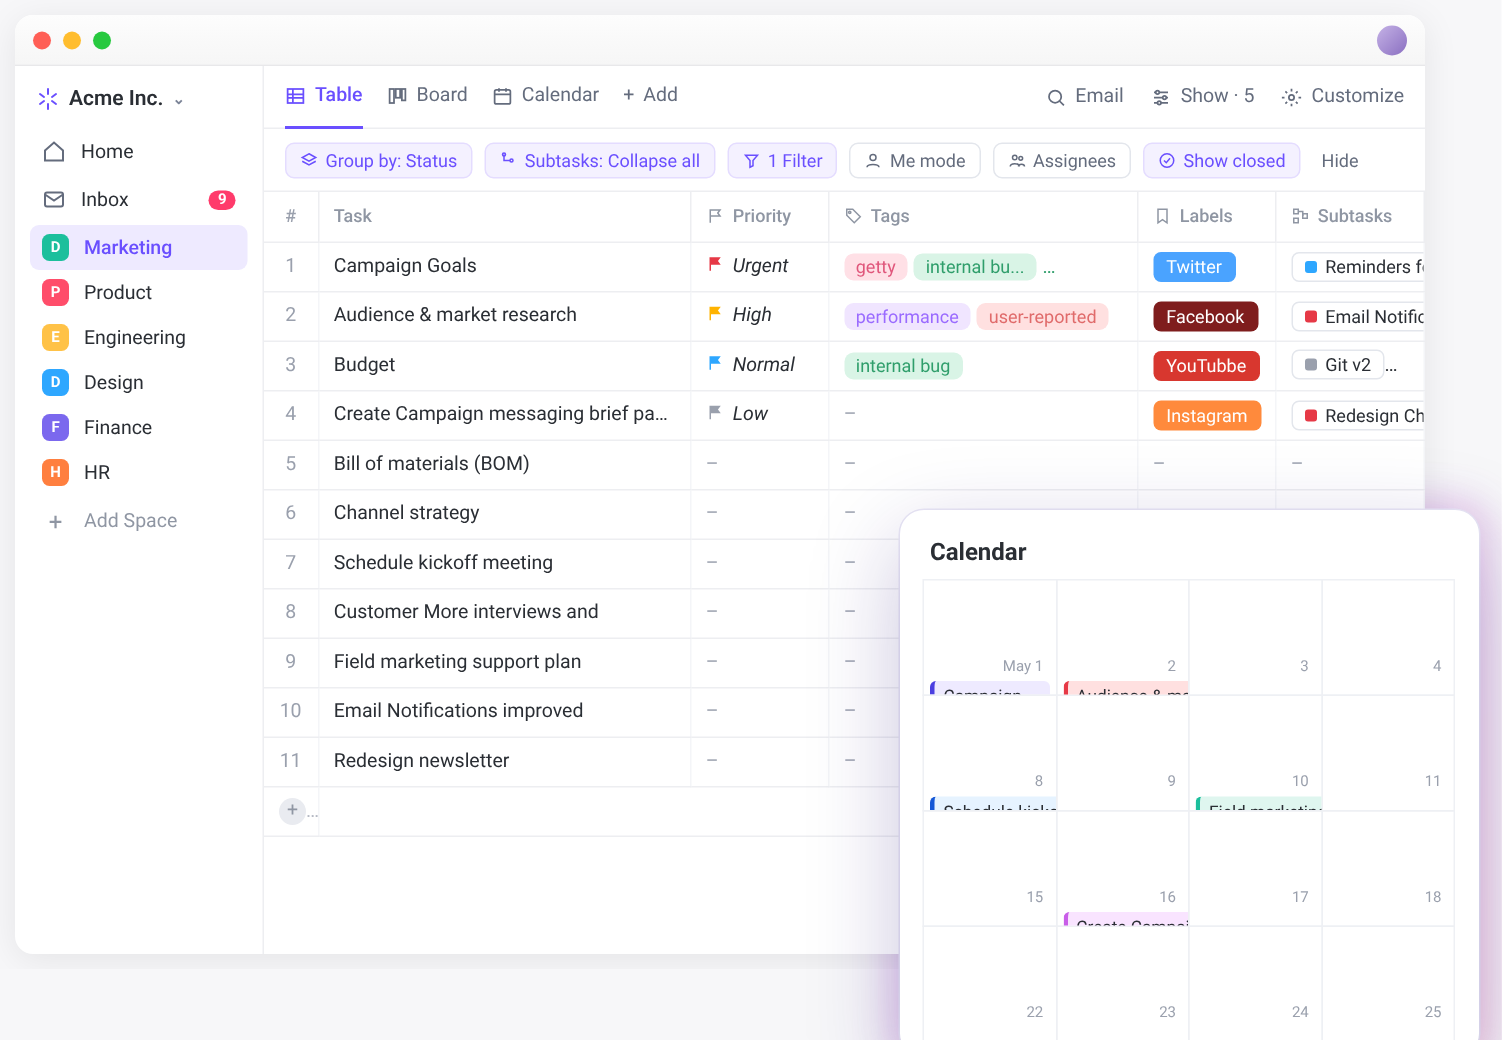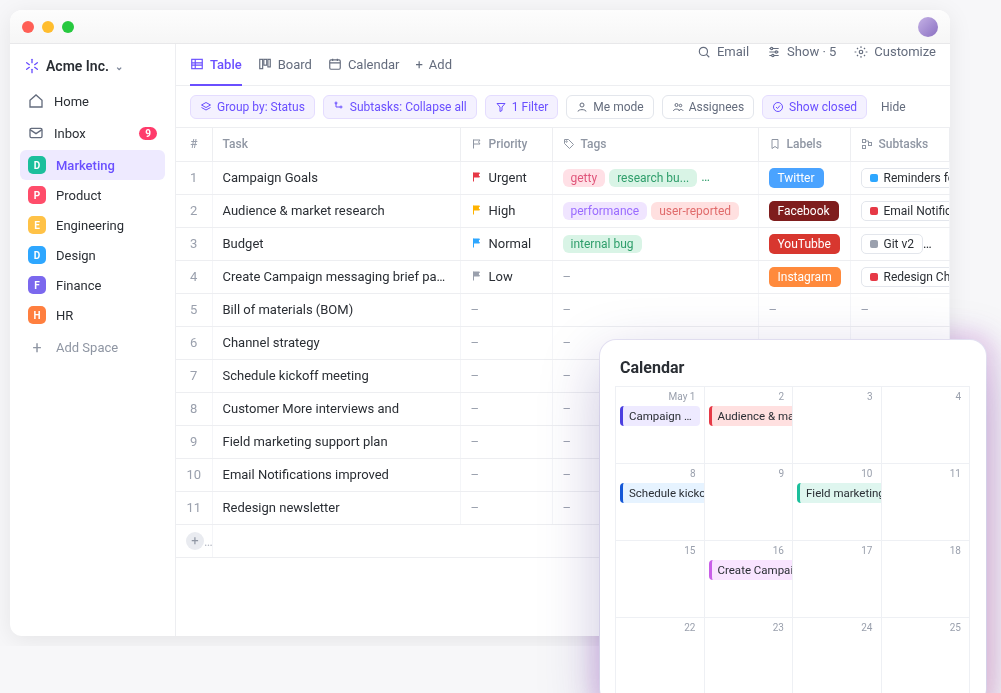--- a/index.html
+++ b/index.html
@@ -30,21 +30,21 @@
     .section-head { font-size: 12px; color: #9aa0ad; font-weight: 500; padding: 14px 8px 6px; }
     
     .space-item { display: flex; align-items: center; gap: 10px; height: 30px; padding: 0 8px; border-radius: 6px; cursor: pointer; }
     .space-item.active { background: #eeeaff; color: #6a4fff; font-weight: 500; }
     .sq { width: 18px; height: 18px; border-radius: 5px; display: flex; align-items: center; justify-content: center; color:#fff; font-size: 10px; font-weight: 700; }
     .add-space { color:#8f96a3; }
     .add-space .sq { background: transparent; color:#8f96a3; font-size:16px; font-weight:400; }
     
     .main { flex: 1; display: flex; flex-direction: column; min-width: 0; }
     
-    .toolbar { height: 42px; border-bottom: 1px solid #edeef1; display: flex; align-items: flex-start; padding: 0 14px; gap: 16px; }
+    .toolbar { height: 42px; border-bottom: 1px solid #edeef1; display: flex; align-items: center; padding: 0 14px; gap: 16px; }
     .tool-tab { display: flex; align-items: center; gap: 6px; color: #646c7d; font-size: 13px; cursor: pointer; height: 42px; border-bottom: 2px solid transparent; }
     .tool-tab.active { color: #6a4fff; border-bottom-color: #6a4fff; font-weight: 500; }
     .tool-tab svg { width: 14px; height: 14px; }
     .toolbar-right { margin-left: auto; display: flex; gap: 18px; align-items: center; color: #646c7d; }
     .tool-btn { display: flex; align-items: center; gap: 6px; cursor: pointer; }
     .tool-btn svg { width: 14px; height: 14px; }
     
     .filter-bar { height: 42px; border-bottom: 1px solid #edeef1; display: flex; align-items: center; padding: 0 14px; gap: 8px; flex-wrap: nowrap; overflow: hidden; }
     .chip { display: flex; align-items: center; gap: 5px; padding: 4px 9px; border-radius: 6px; border: 1px solid #e3e6ec; font-size: 12px; color: #646c7d; cursor: pointer; white-space: nowrap; }
     .chip.purple { background: #f4f1ff; border-color: #e4dcff; color: #6a4fff; }
@@ -61,40 +61,40 @@
     col.c-task { width: 248px; }
     col.c-pri { width: 92px; }
     col.c-tags { width: 206px; }
     col.c-lab { width: 92px; }
     col.c-sub { width: auto; }
     
     .th-inner { display: flex; align-items: center; gap: 6px; }
     .th-inner svg { width: 12px; height: 12px; }
     
     .flag { width: 12px; height: 12px; display: inline-block; margin-right: 6px; vertical-align: -1px; }
-    .pri-text { display: inline-block; }
+    .pri-text { display: inline-block; font-style: italic; }
     
     .tag { display: inline-block; padding: 2px 8px; border-radius: 6px; font-size: 12px; margin-right: 4px; }
     .lab { display: inline-block; padding: 3px 9px; border-radius: 5px; font-size: 12px; color: #fff; }
     .sub { display: inline-flex; align-items: center; gap:6px; padding: 2px 8px; border-radius: 5px; font-size: 12px; border:1px solid #e3e6ec; }
     .sub .sq-dot { width:8px; height:8px; border-radius:2px; }
     .sub-add { width:20px; height:20px; border:1px solid #e3e6ec; border-radius:4px; display:inline-flex; align-items:center; justify-content:center; color:#9aa0ad; margin-left:4px; cursor:pointer; }
     
     .dash { color: #9aa0ad; }
     
     .add-row td { color:#b5b9c4; }
     .add-row .plus-circle { width:18px; height:18px; border-radius:50%; background:#e9ebf0; display:inline-flex; align-items:center; justify-content:center; color:#8f96a3; }
     
     
     .calendar-card { position: absolute; left: 600px; top: 340px; width: 386px; background:#fff; border-radius:16px; box-shadow: 0 20px 60px rgba(40,20,120,0.25), 0 0 0 1px #eceaf7; padding: 18px 16px 10px; }
     .calendar-card::before { content:''; position:absolute; inset:-6px; border-radius:20px; background: linear-gradient(135deg, rgba(120,80,255,0.25), rgba(255,60,150,0.25)); filter: blur(12px); z-index:-1; }
     .cal-title { font-size: 16px; font-weight: 700; padding: 0 4px 10px; }
     .cal-grid { display: grid; grid-template-columns: repeat(4, 1fr); }
     .cal-cell { height: 78px; border: 1px solid #eef0f4; margin: -1px 0 0 -1px; padding: 4px; overflow: hidden; }
-    .cal-date { font-size: 10px; color:#9aa0ad; text-align: right; padding: 0 4px 2px; }
+    .cal-date { font-size: 10px; color:#9aa0ad; text-align: right; padding: 0 4px 2px; margin-top: 48px; }
     .cal-ev { font-size: 11.5px; padding: 3px 6px; border-radius: 4px; border-left: 3px solid; margin-top:2px; white-space: nowrap; overflow:hidden; text-overflow:ellipsis; }
   </style>
 </head>
 <body>
 
 <div class="window">
 
   <div class="titlebar">
     <div class="traffic-lights">
       <span class="dot red"></span>
@@ -332,21 +332,21 @@
                 </th>
           </tr>
             </thead>
           <tbody id="rows">
               <tr>
                 <td>1</td>
     <td>Campaign Goals</td>
     <td><svg class="flag" viewBox="0 0 24 24">
                     <path d="M5 3 V21 M5 4 H17 L14 8 L17 12 H5" fill="#e63946" stroke="#e63946" stroke-width="2"></path>
                   </svg><span class="pri-text">Urgent</span></td>
-    <td><span class="tag" style="background:#ffe0e6;color:#e0567b">getty</span><span class="tag" style="background:#d9f4e6;color:#2f9e6b">research bu...</span><span class="tag" style="background:#dbe9ff;color:#3e73dd">webflow</span></td>
+    <td><span class="tag" style="background:#ffe0e6;color:#e0567b">getty</span><span class="tag" style="background:#d9f4e6;color:#2f9e6b">internal bu...</span><span class="tag" style="background:#dbe9ff;color:#3e73dd">webflow</span></td>
     <td><span class="lab" style="background:#4aa3ff">Twitter</span></td>
     <td><span class="sub"><span class="sq-dot" style="background:#2ea7ff"></span>Reminders for</span></td>
               </tr>
               <tr>
                 <td>2</td>
     <td>Audience &amp; market research</td>
     <td><svg class="flag" viewBox="0 0 24 24">
                     <path d="M5 3 V21 M5 4 H17 L14 8 L17 12 H5" fill="#ffb300" stroke="#ffb300" stroke-width="2"></path>
                   </svg><span class="pri-text">High</span></td>
     <td><span class="tag" style="background:#f0e5ff;color:#9a6bff">performance</span><span class="tag" style="background:#ffe0e0;color:#e06b6b">user-reported</span></td>

